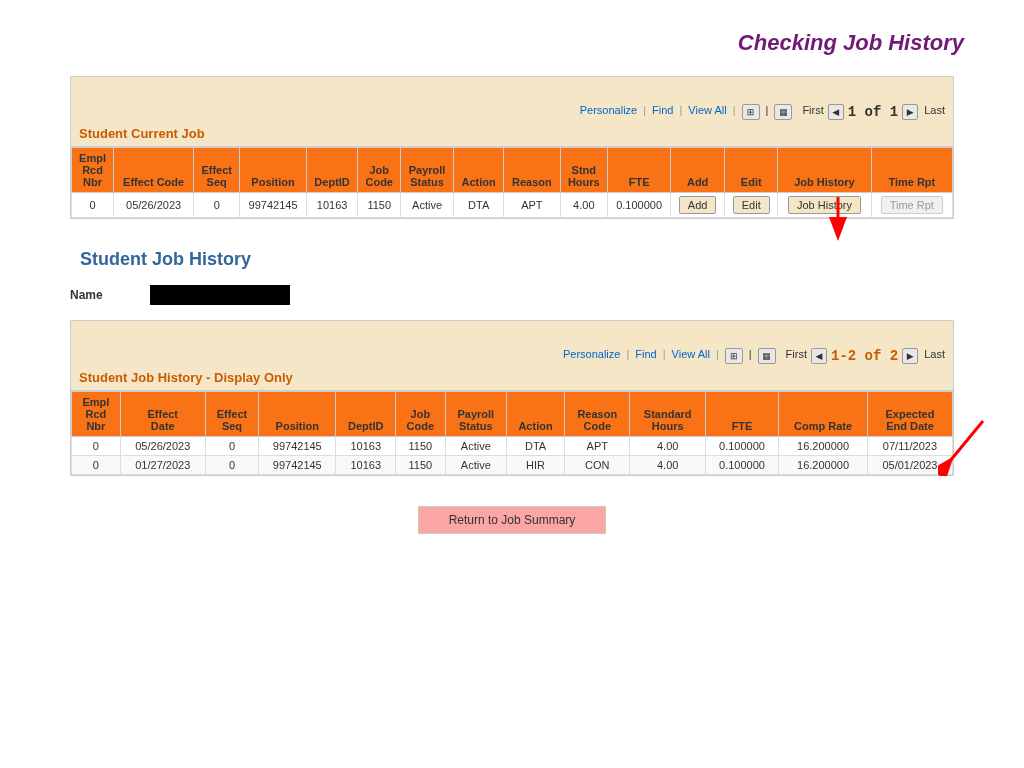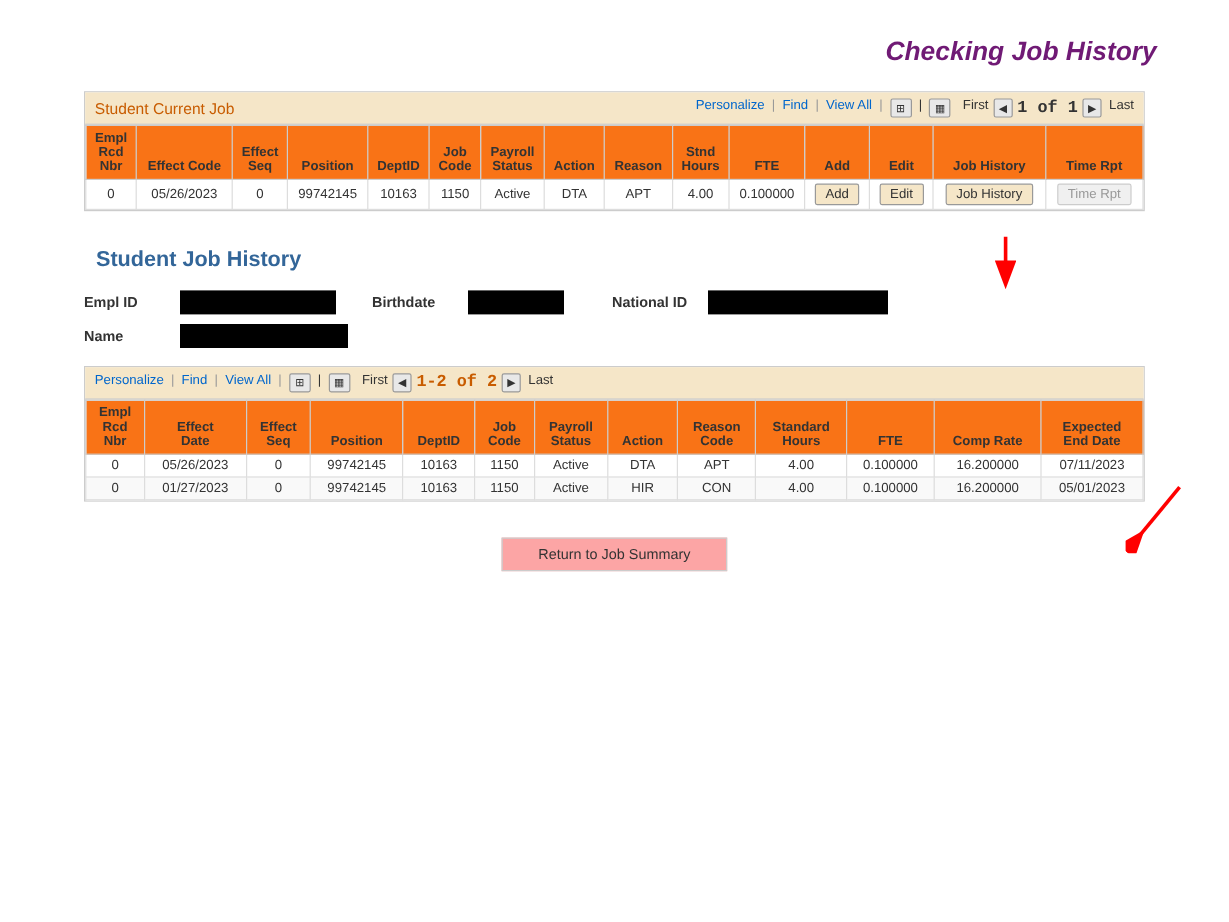--- a/index.html
+++ b/index.html
@@ -32,22 +32,23 @@
       background: #f5e6c8;
       border-bottom: 1px solid #ccc;
       padding: 5px 8px;
       display: flex;
       justify-content: space-between;
       align-items: center;
     }
 
     .section-header-title {
       color: #c85c00;
-      font-weight: normal;
+      font-weight: bold;
       font-size: 13px;
+      margin-top: 44px;
     }
 
     .section-header-controls {
       display: flex;
       gap: 4px;
       font-size: 11px;
       color: #333;
     }
 
     .section-header-controls a {
@@ -280,35 +281,28 @@
       </svg>
     </div>
   </div>
 
   <div style="margin: 0 50px 15px 50px;">
     <h2 class="student-job-history-title">Student Job History</h2>
   </div>
 
   <div style="margin: 0 50px 15px 50px;">
     <div class="field-row">
-      <span class="field-label">Empl ID</span>
-      <span class="field-value-box" style="width:130px;"></span>
-      <span class="field-label" style="margin-left:20px;">Birthdate</span>
-      <span class="field-value-box" style="width:80px;"></span>
-      <span class="field-label" style="margin-left:30px;">National ID</span>
-      <span class="field-value-box" style="width:150px;"></span>
-    </div>
-    <div class="field-row">
       <span class="field-label">Name</span>
       <span class="field-value-box" style="width:140px;"></span>
     </div>
   </div>
 
   <div class="section-container" style="margin: 0 50px 30px 50px; position: relative;">
     <div class="section-header">
+      <span class="section-header-title">Student Job History - Display Only</span>
       <div class="section-header-controls">
         <a>Personalize</a>
         <span class="pipe-sep">|</span>
         <a>Find</a>
         <span class="pipe-sep">|</span>
         <a>View All</a>
         <span class="pipe-sep">|</span>
         <span class="icon-btn">⊞</span>
         <span class="icon-sep" style="margin:0 2px">|</span>
         <span class="icon-btn">▦</span>

